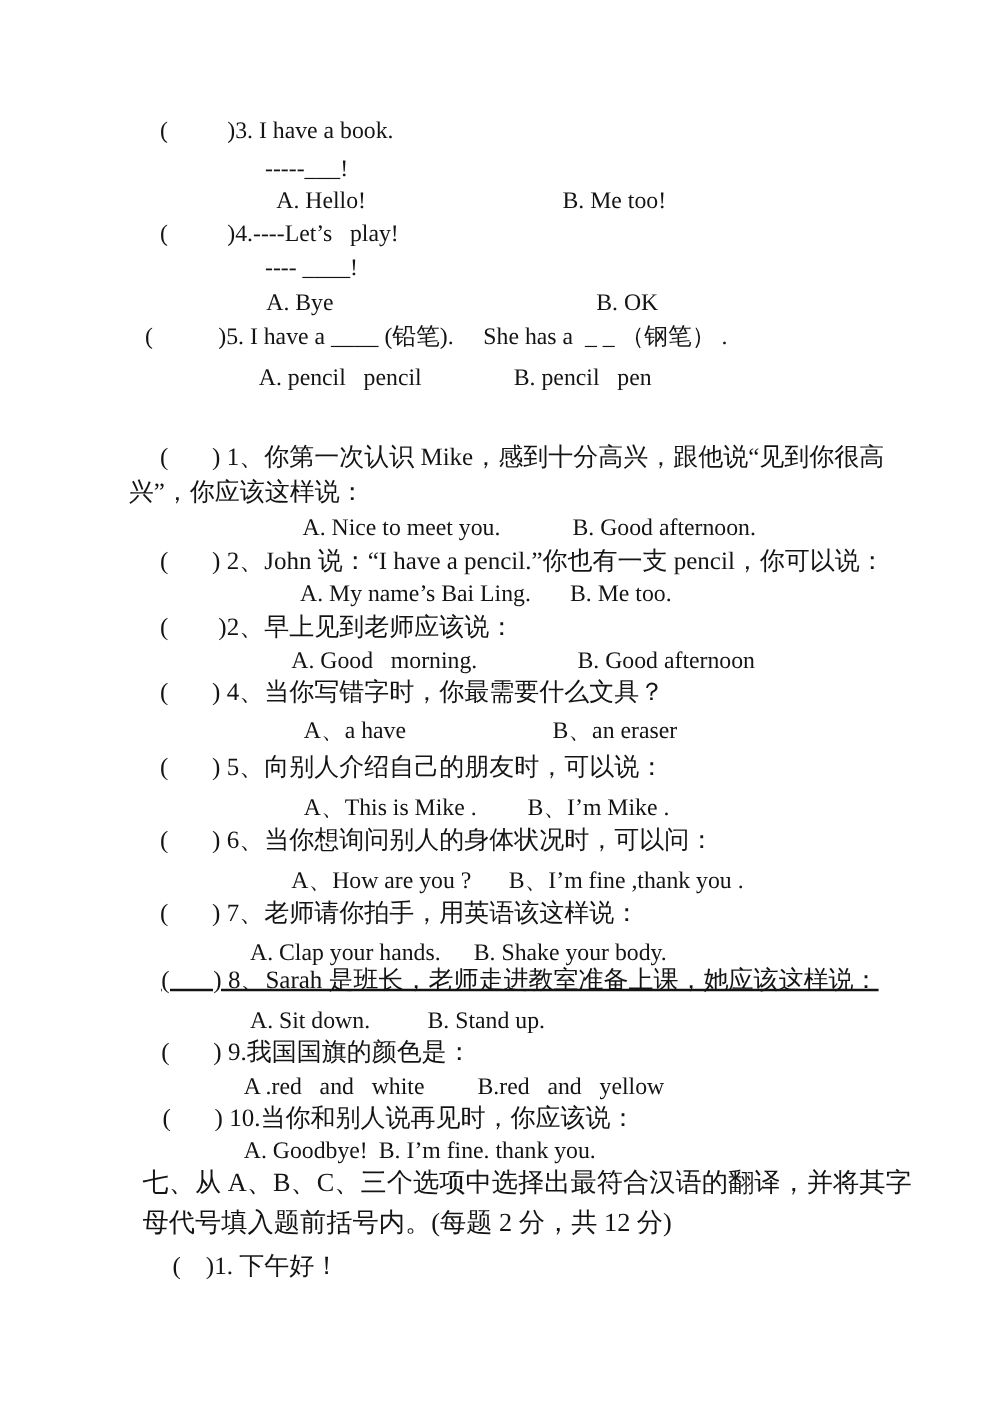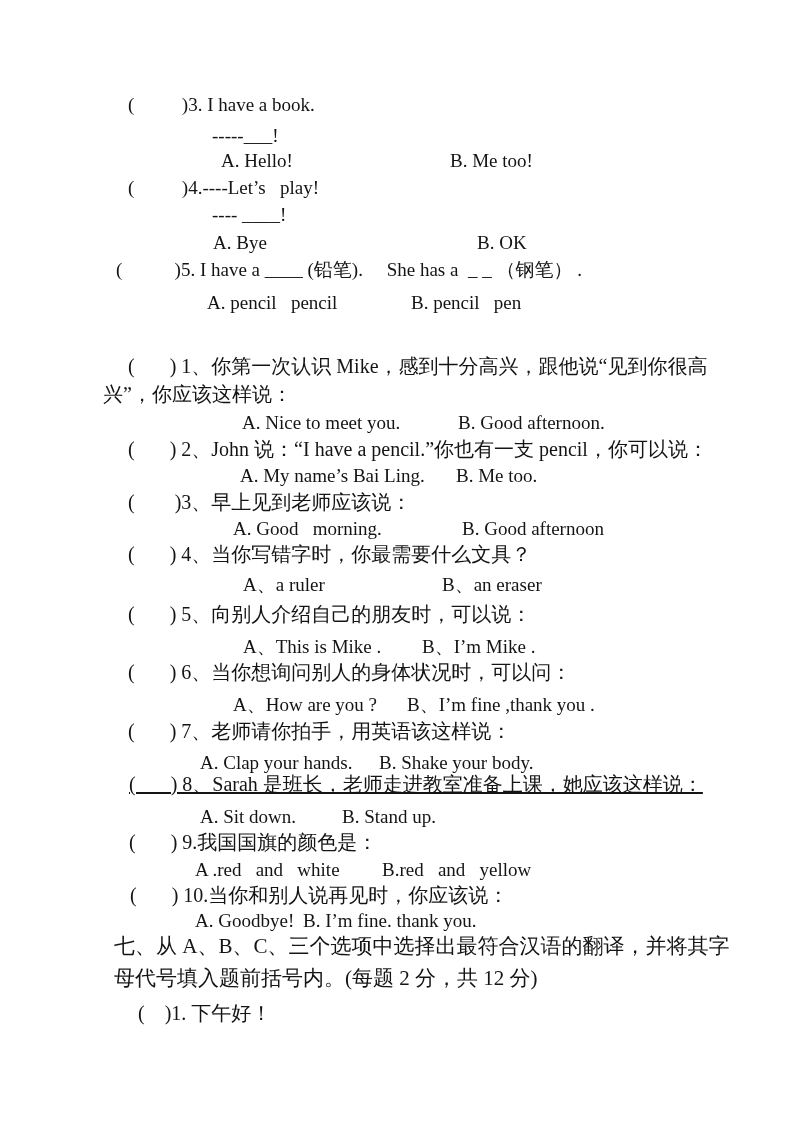--- a/index.html
+++ b/index.html
@@ -43,26 +43,26 @@
 
   <div class="t zh" style="left:128px; top:354px;">(       ) 1、你第一次认识 Mike，感到十分高兴，跟他说“见到你很高</div>
   <div class="t zh" style="left:103px; top:382px;">兴”，你应该这样说：</div>
   <div class="t" style="left:242px; top:411px;">A. Nice to meet you.</div>
   <div class="t" style="left:458px; top:411px;">B. Good afternoon.</div>
 
   <div class="t zh" style="left:128px; top:437px;">(       ) 2、John 说：“I have a pencil.”你也有一支 pencil，你可以说：</div>
   <div class="t" style="left:240px; top:464px;">A. My name’s Bai Ling.</div>
   <div class="t" style="left:456px; top:464px;">B. Me too.</div>
 
-  <div class="t zh" style="left:128px; top:490px;">(        )3、早上见到老师应该说：</div>
+  <div class="t zh" style="left:128px; top:490px;">(        )2、早上见到老师应该说：</div>
   <div class="t" style="left:233px; top:517px;">A. Good   morning.</div>
   <div class="t" style="left:462px; top:517px;">B. Good afternoon</div>
 
   <div class="t zh" style="left:128px; top:542px;">(       ) 4、当你写错字时，你最需要什么文具？</div>
-  <div class="t" style="left:243px; top:573px;">A、a ruler</div>
+  <div class="t" style="left:243px; top:573px;">A、a have</div>
   <div class="t" style="left:442px; top:573px;">B、an eraser</div>
 
   <div class="t zh" style="left:128px; top:602px;">(       ) 5、向别人介绍自己的朋友时，可以说：</div>
   <div class="t" style="left:243px; top:635px;">A、This is Mike .</div>
   <div class="t" style="left:422px; top:635px;">B、I’m Mike .</div>
 
   <div class="t zh" style="left:128px; top:660px;">(       ) 6、当你想询问别人的身体状况时，可以问：</div>
   <div class="t" style="left:233px; top:693px;">A、How are you ?</div>
   <div class="t" style="left:407px; top:693px;">B、I’m fine ,thank you .</div>
 

